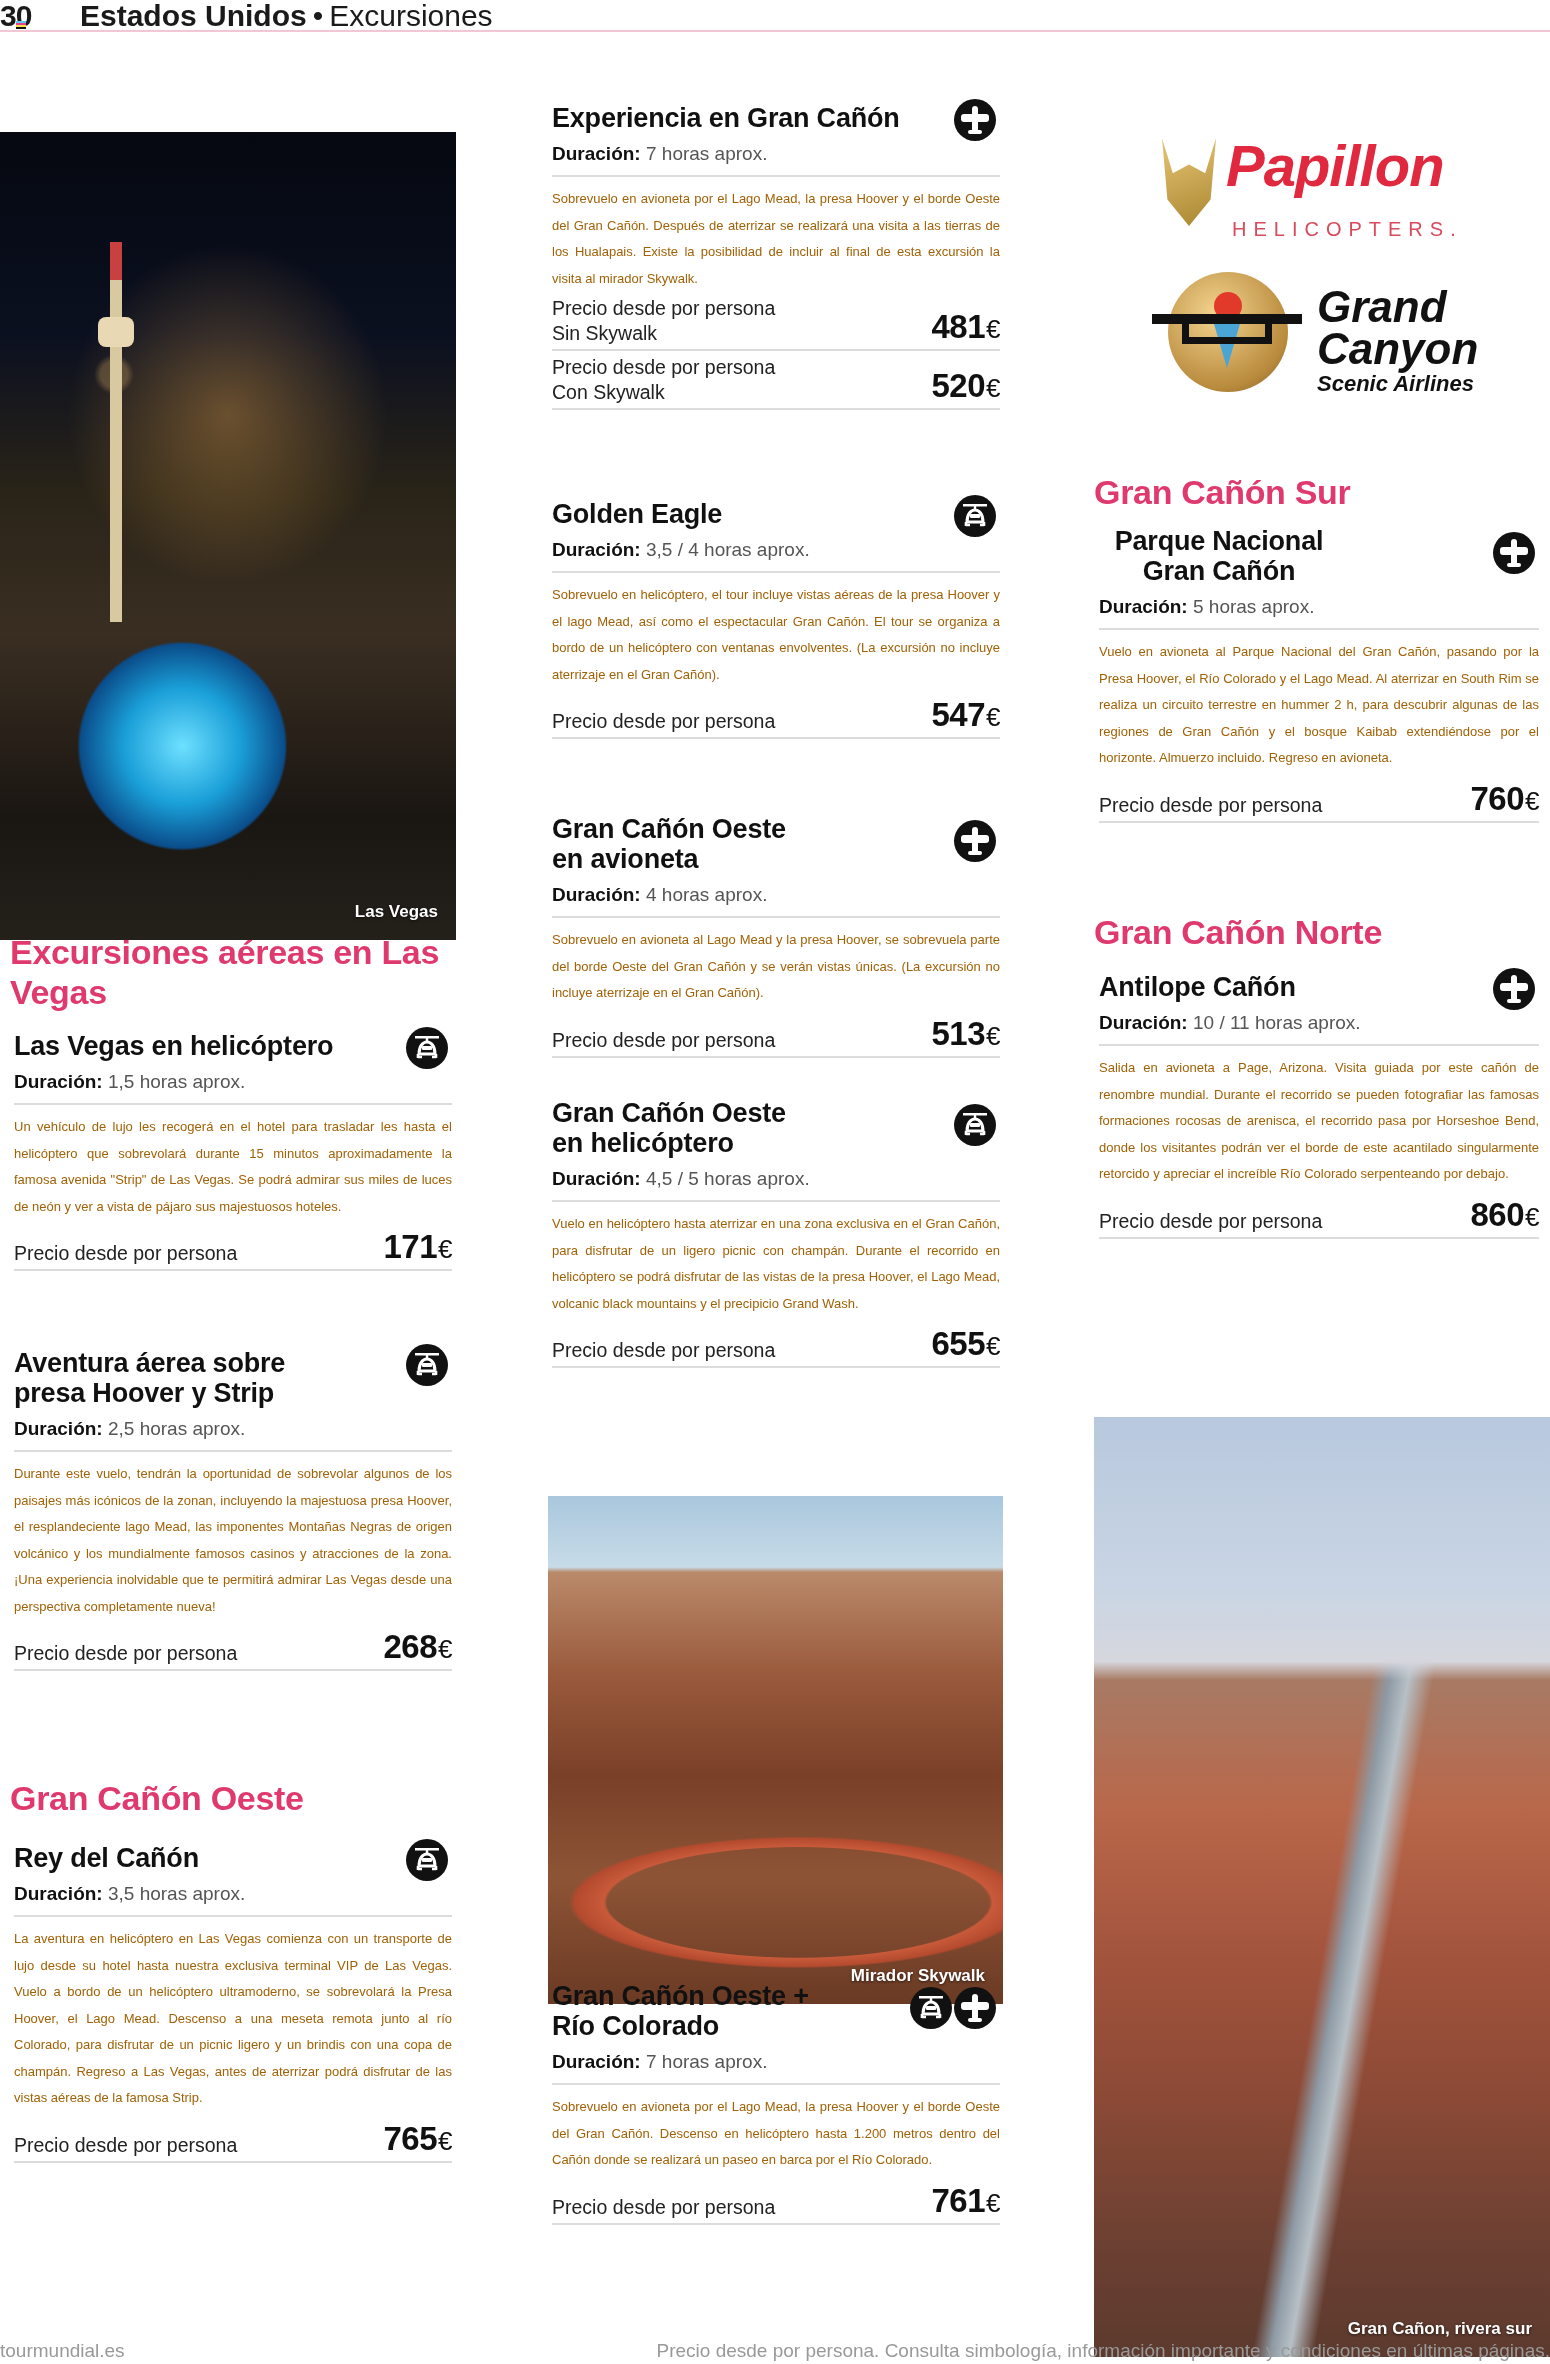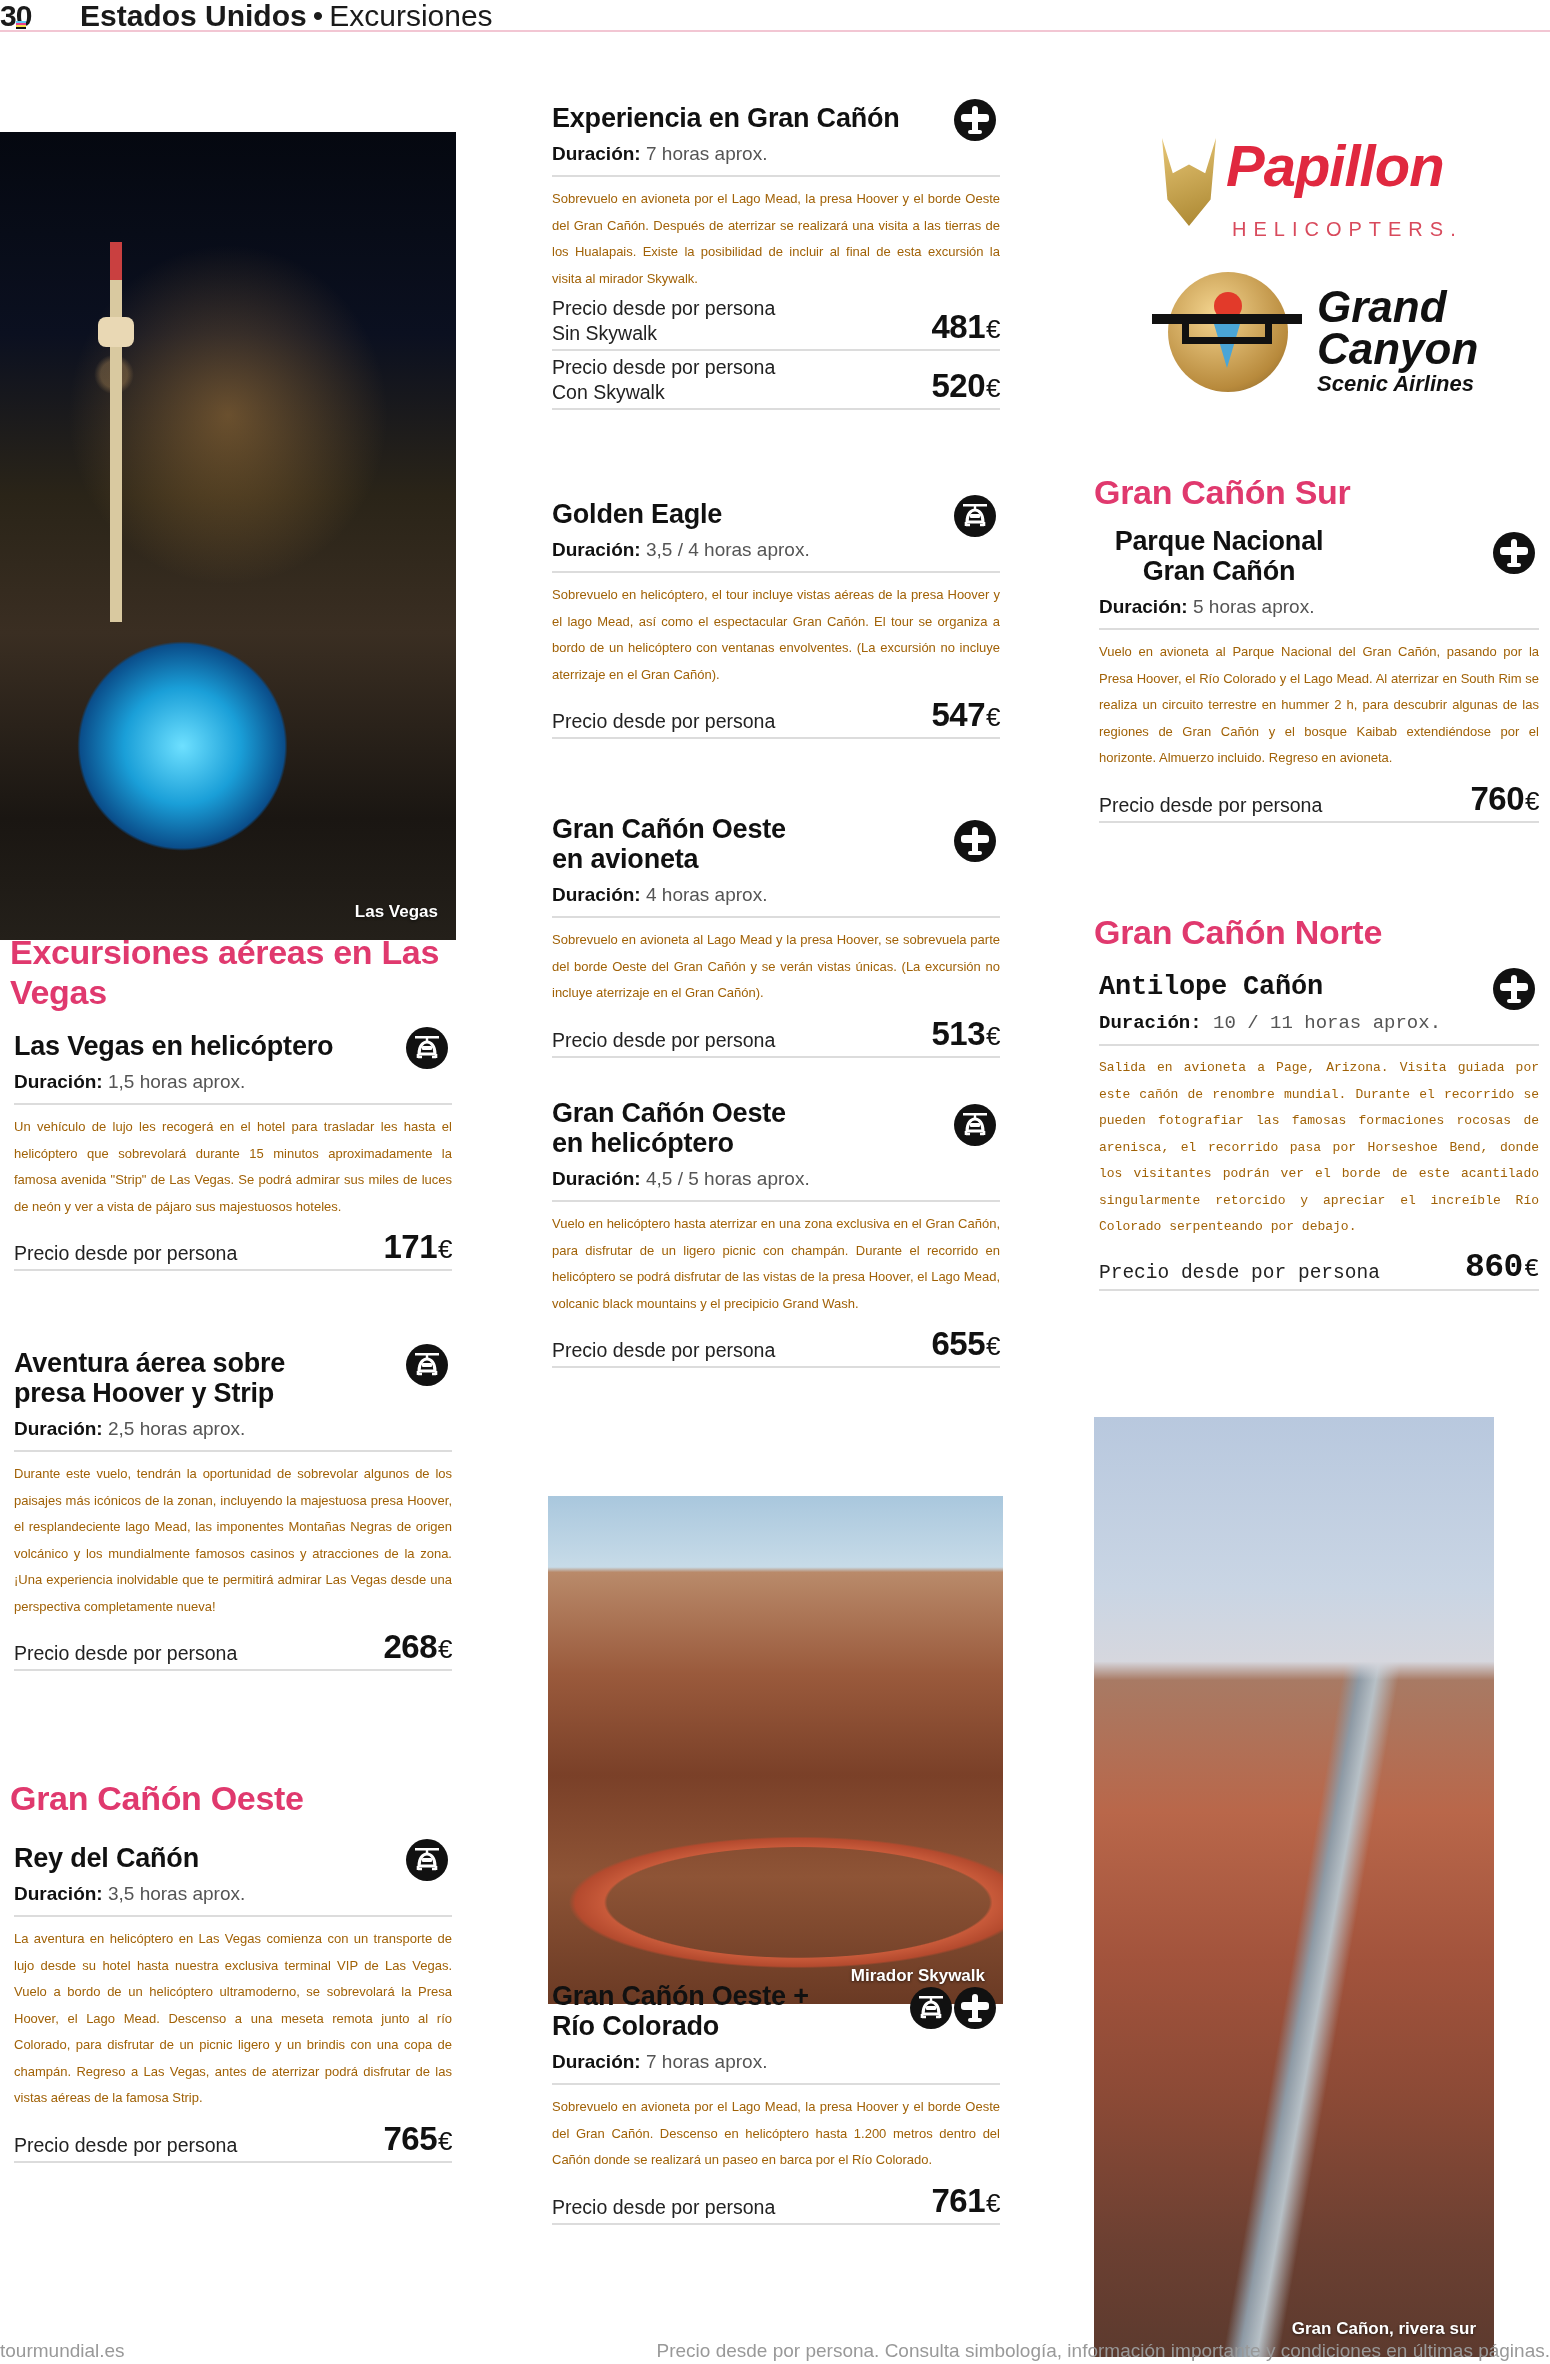--- a/index.html
+++ b/index.html
@@ -27,21 +27,21 @@
       linear-gradient(to bottom, #050810 0%, #0b1020 25%, #2a2418 45%, #3a2e22 62%, #1a1612 85%, #24201a 100%);
   }
   .vegas-tower { position: absolute; left: 110px; top: 110px; width: 12px; height: 380px; background: linear-gradient(#c94040 0 10%, #d9c9a0 10% 100%); }
   .vegas-tower-pod { position: absolute; left: 98px; top: 185px; width: 36px; height: 30px; border-radius: 8px; background: #e9d8b4; }
   .photo-skywalk { left: 548px; top: 1449px; width: 455px; height: 508px;
     background:
       linear-gradient(to bottom, #a9c7dd 0%, #c7dbe8 14%, transparent 15%),
       radial-gradient(ellipse 70% 18% at 55% 80%, transparent 60%, #c85a3a 61%, #b44a2e 70%, transparent 72%),
       linear-gradient(to bottom, #b98a6a 15%, #9a5a3c 35%, #7a4028 55%, #8e5436 75%, #6a3a24 100%);
   }
-  .photo-canyon { left: 1094px; top: 1370px; width: 400px; height: 940px;
+  .photo-canyon { left: 1094px; top: 1370px; width: 456px; height: 940px;
     background:
       linear-gradient(to bottom, #b8c8de 0%, #c9d5e4 18%, #d6d7de 26%, transparent 28%),
       linear-gradient(100deg, transparent 52%, #8e9aa5 55%, #b7c0c6 58%, transparent 62%),
       linear-gradient(to bottom, #a87a64 28%, #b9674a 42%, #a2533c 58%, #8c4a36 72%, #6c4032 88%, #5c3a2e 100%);
   }
 
   
   .logo-papillon { position: absolute; left: 1162px; top: 138px; width: 310px; height: 96px; }
   .papillon-emblem { position: absolute; left: 0; top: 0; width: 54px; height: 88px;
     background: linear-gradient(160deg, #e7c676, #a9852f); clip-path: polygon(0 0, 20% 40%, 50% 30%, 80% 40%, 100% 0, 90% 70%, 50% 100%, 10% 70%); }
@@ -326,21 +326,21 @@
   <div class="exc-duration"><b>Duración:</b> <span>5 horas aprox.</span></div>
   <div class="exc-desc">Vuelo en avioneta al Parque Nacional del Gran Cañón, pasando por la Presa Hoover, el Río Colorado y el Lago Mead. Al aterrizar en South Rim se realiza un circuito terrestre en hummer 2 h, para descubrir algunas de las regiones de Gran Cañón y el bosque Kaibab extendiéndose por el horizonte. Almuerzo incluido. Regreso en avioneta.</div>
   <div class="price-row">
     <span class="price-label">Precio desde por persona</span>
     <span class="price-value"><span>760</span><span class="cur">€</span></span>
   </div>
 </div>
 
 <div class="section-title" style="left:1094px; top:912px; width:446px;">Gran Cañón Norte</div>
 
-<div class="excursion" style="left:1099px; top:972px; width:440px;font-family:Liberation Mono, monospace;">
+<div class="excursion" style="left:1099px; top:972px; width:440px;">
   <div class="exc-head">
     <div class="exc-title">Antilope Cañón</div>
     <div class="exc-icons">
       <span class="icon-circle">
           <svg>
             <use href="#sym-plane"></use>
           </svg>
         </span>
     </div>
   </div>

